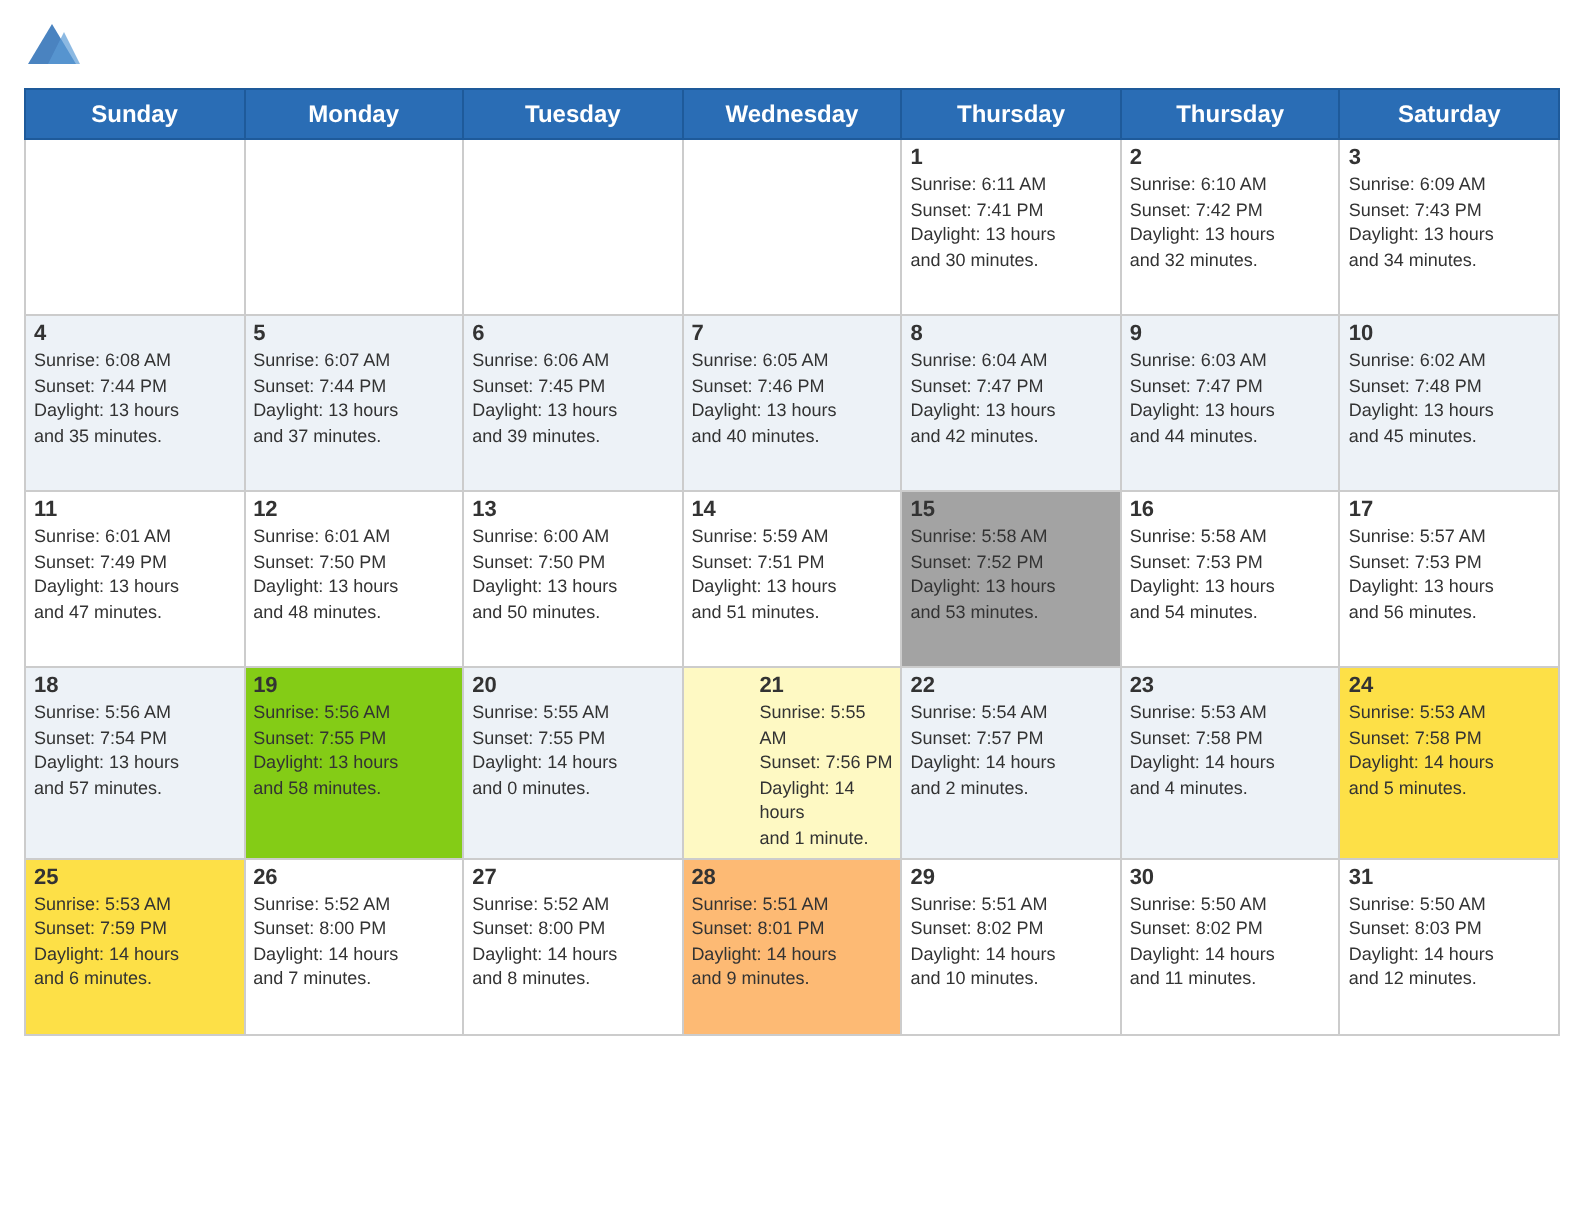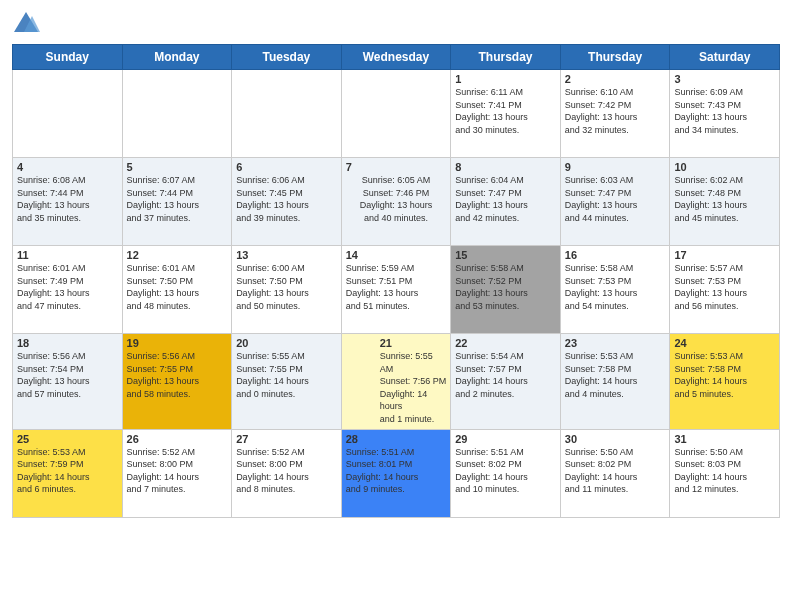--- a/index.html
+++ b/index.html
@@ -187,21 +187,21 @@
           </td>
           <td style="background: rgb(237, 242, 247);">
             <span class="day-number">6</span>
             <div class="day-info" style="white-space: pre-line;">Sunrise: 6:06 AM
 Sunset: 7:45 PM
 Daylight: 13 hours
 and 39 minutes.</div>
           </td>
           <td style="background: rgb(237, 242, 247);">
             <span class="day-number">7</span>
-            <div class="day-info" style="white-space: pre-line; text-align: center;">Sunrise: 6:05 AM
+            <div class="day-info" style="white-space: pre-line;">Sunrise: 6:05 AM
 Sunset: 7:46 PM
 Daylight: 13 hours
 and 40 minutes.</div>
           </td>
           <td style="background: rgb(237, 242, 247);">
             <span class="day-number">8</span>
             <div class="day-info" style="white-space: pre-line;">Sunrise: 6:04 AM
 Sunset: 7:47 PM
 Daylight: 13 hours
 and 42 minutes.</div>
@@ -273,21 +273,21 @@
           </td>
         </tr>
         <tr>
           <td style="background: rgb(237, 242, 247);">
             <span class="day-number">18</span>
             <div class="day-info" style="white-space: pre-line;">Sunrise: 5:56 AM
 Sunset: 7:54 PM
 Daylight: 13 hours
 and 57 minutes.</div>
           </td>
-          <td style="background: #eab308;">
+          <td style="background: #84cc16;">
             <span class="day-number">19</span>
             <div class="day-info" style="white-space: pre-line;">Sunrise: 5:56 AM
 Sunset: 7:55 PM
 Daylight: 13 hours
 and 58 minutes.</div>
           </td>
           <td style="background: rgb(237, 242, 247);">
             <span class="day-number">20</span>
             <div class="day-info" style="white-space: pre-line;">Sunrise: 5:55 AM
 Sunset: 7:55 PM
@@ -338,21 +338,21 @@
 Daylight: 14 hours
 and 7 minutes.</div>
           </td>
           <td style="background: rgb(255, 255, 255);">
             <span class="day-number">27</span>
             <div class="day-info" style="white-space: pre-line;">Sunrise: 5:52 AM
 Sunset: 8:00 PM
 Daylight: 14 hours
 and 8 minutes.</div>
           </td>
-          <td style="background: #3b82f6;">
+          <td style="background: #fdba74;">
             <span class="day-number">28</span>
             <div class="day-info" style="white-space: pre-line;">Sunrise: 5:51 AM
 Sunset: 8:01 PM
 Daylight: 14 hours
 and 9 minutes.</div>
           </td>
           <td style="background: rgb(255, 255, 255);">
             <span class="day-number">29</span>
             <div class="day-info" style="white-space: pre-line;">Sunrise: 5:51 AM
 Sunset: 8:02 PM

